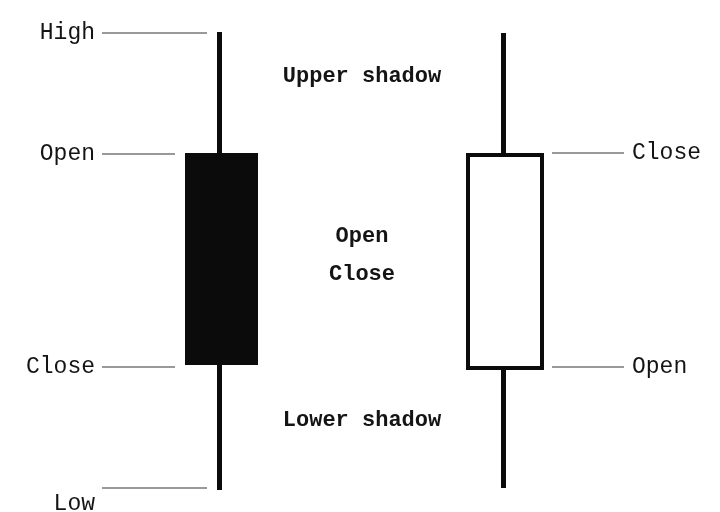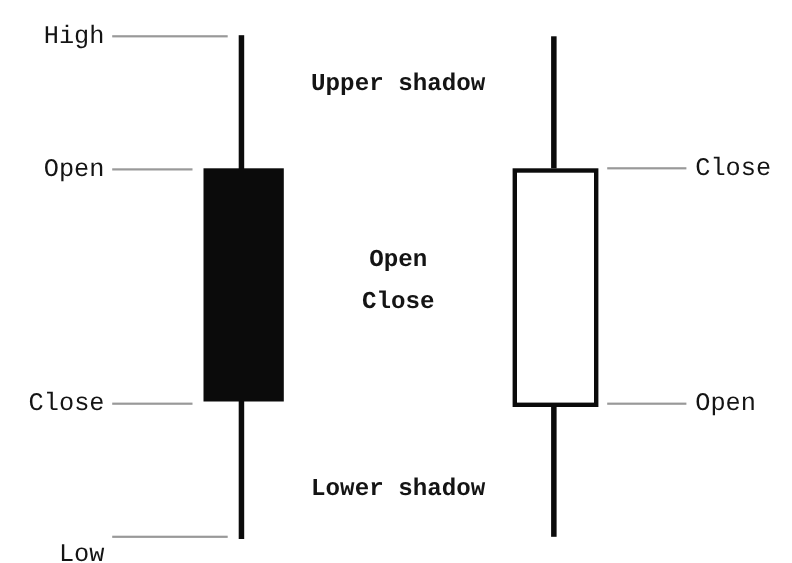--- a/index.html
+++ b/index.html
@@ -69,21 +69,21 @@
   .label-high        { left: 15px;  top: 19px;  width: 80px; }
   .label-open-left   { left: 15px;  top: 140px; width: 80px; }
   .label-close-left  { left: 15px;  top: 353px; width: 80px; }
   .label-low         { left: 15px;  top: 474px; width: 80px; margin-top: 16px; }
   .label-close-right { left: 632px; top: 139px; }
   .label-open-right  { left: 632px; top: 353px; }
 
   
   .annot-upper { left: 212px; top: 58px;  width: 300px; }
   .annot-real  { left: 262px; top: 218px; width: 200px; }
-  .annot-lower { left: 212px; top: 426px; width: 300px; }
+  .annot-lower { left: 212px; top: 402px; width: 300px; }
 </style>
 </head>
 <body>
 
 <div class="canvas">
 
   <div class="wick wick-left"></div>
   <div class="candle-body-filled body-left"></div>
 
   <div class="wick wick-right"></div>

